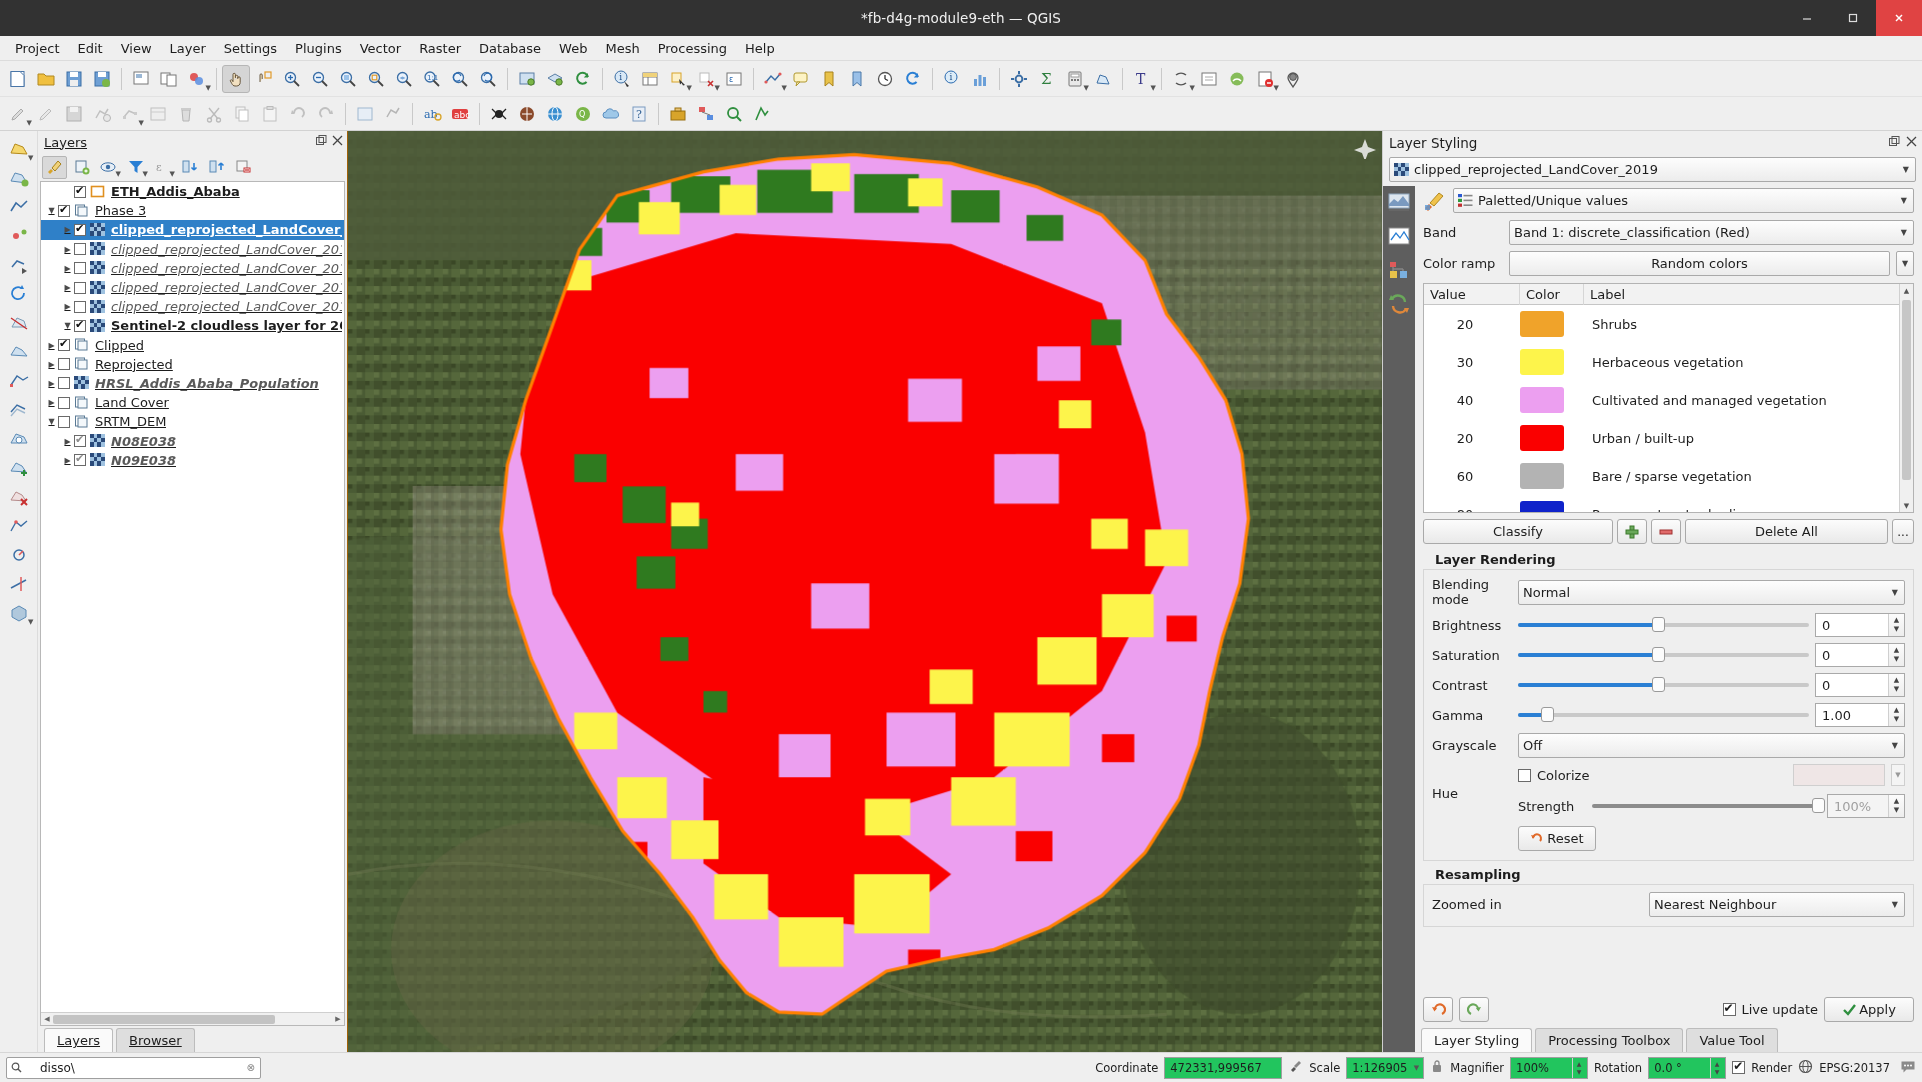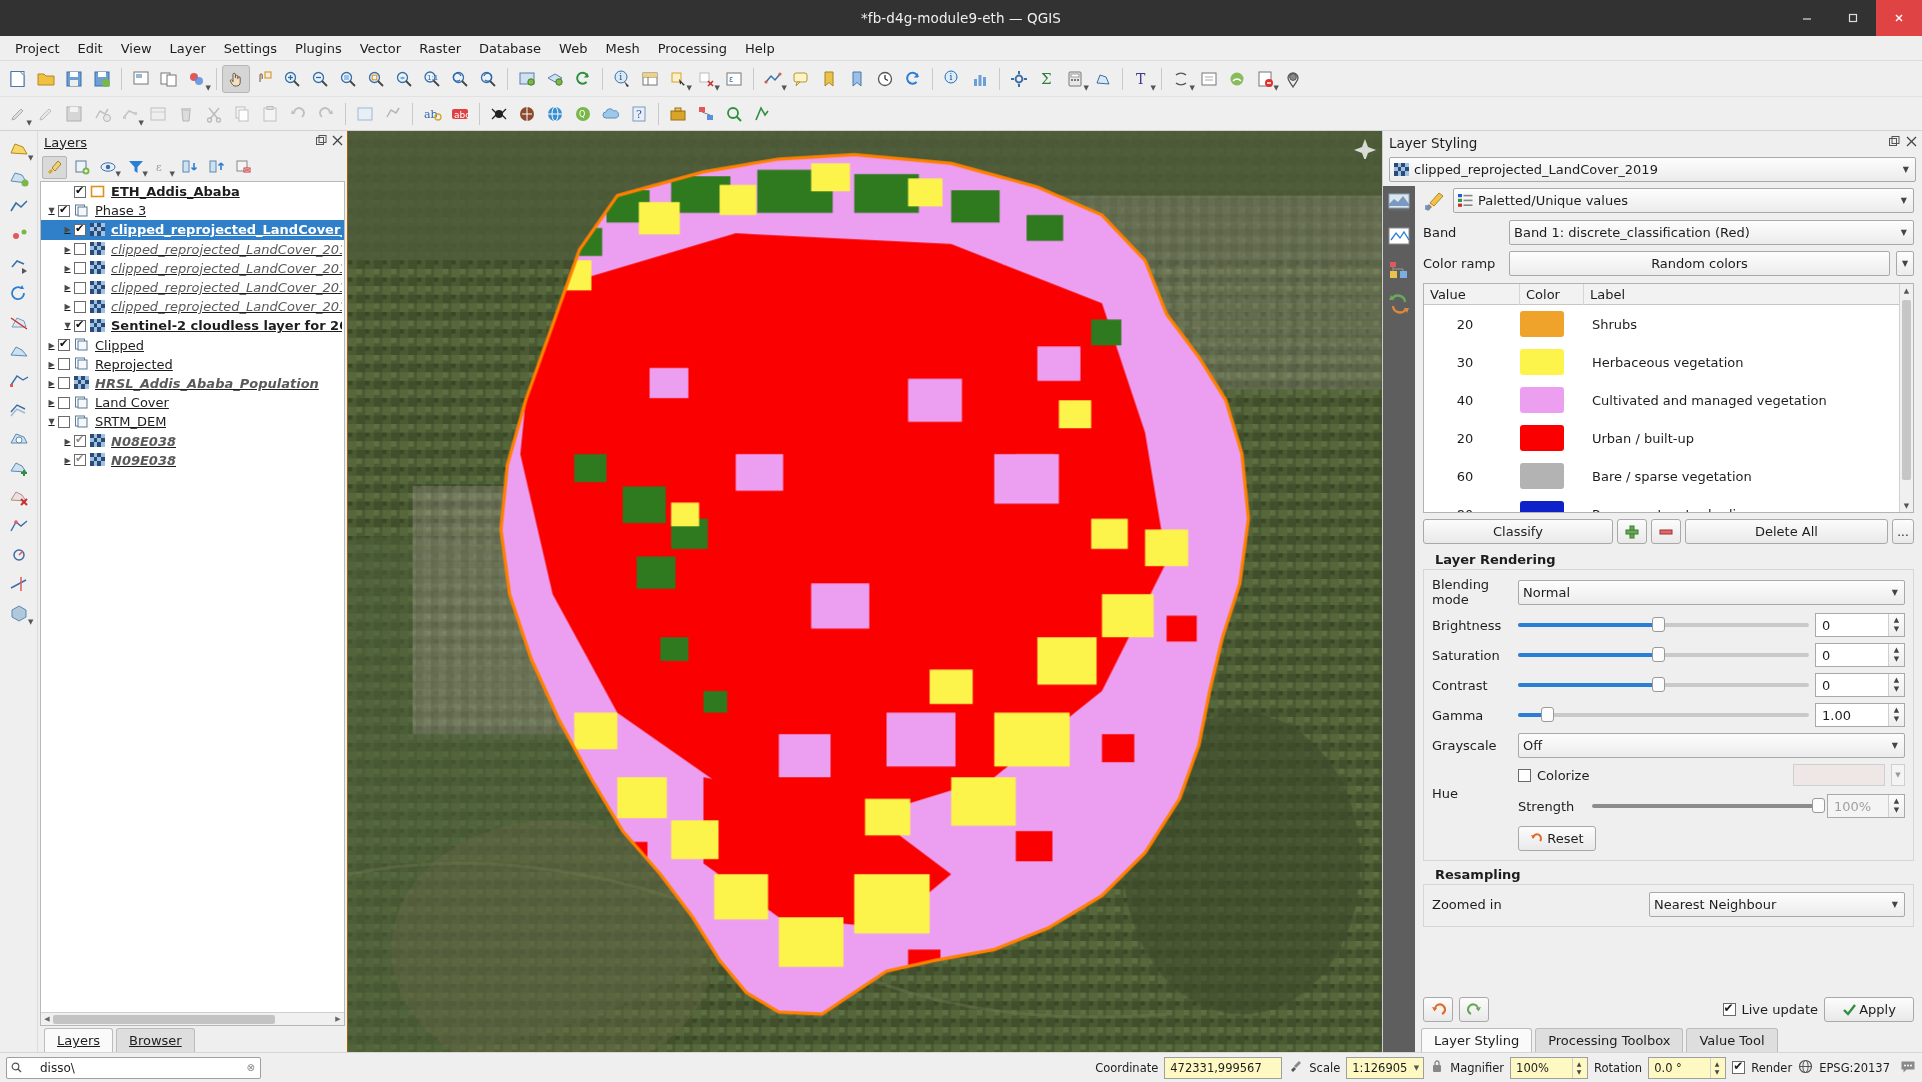--- a/index.html
+++ b/index.html
@@ -150,21 +150,21 @@
   .chk.checked::after { content: "✔"; position: absolute; left: 0; top: -3px; font-size: 12px; line-height: 15px; }
   .st-foot { display: flex; align-items: center; padding: 4px 8px; gap: 6px; }
   .st-tabs { height: 26px; display: flex; align-items: flex-end; padding-left: 6px; gap: 3px; }
 
   
   .statusbar { height: 30px; flex: 0 0 30px; background: #efefef; border-top: 1px solid #d6d6d6;
                display: flex; align-items: center; padding: 0 6px; gap: 6px; font-size: 11.5px; }
   .searchbox { width: 255px; height: 22px; border: 1px solid #9f9f9f; background: #fff; border-radius: 2px;
                display: flex; align-items: center; padding: 0 4px; gap: 18px; position: relative; font-size: 12px;}
   .searchbox .clr { position: absolute; right: 5px; color: #888; font-size: 10px;}
-  .sfield { height: 22px; border: 1px solid #9f9f9f; background: #fef9c3; display: flex; align-items: center;
+  .sfield { height: 22px; border: 1px solid #9f9f9f; background: #22c55e; display: flex; align-items: center;
             padding: 0 5px; font-size: 11.5px; }
   .lbl-s { font-size: 11.5px; }
 </style>
 </head>
 <body>
 
 <div id="app">
 
   <div class="titlebar">
     <span class="title">*fb-d4g-module9-eth — QGIS</span>

